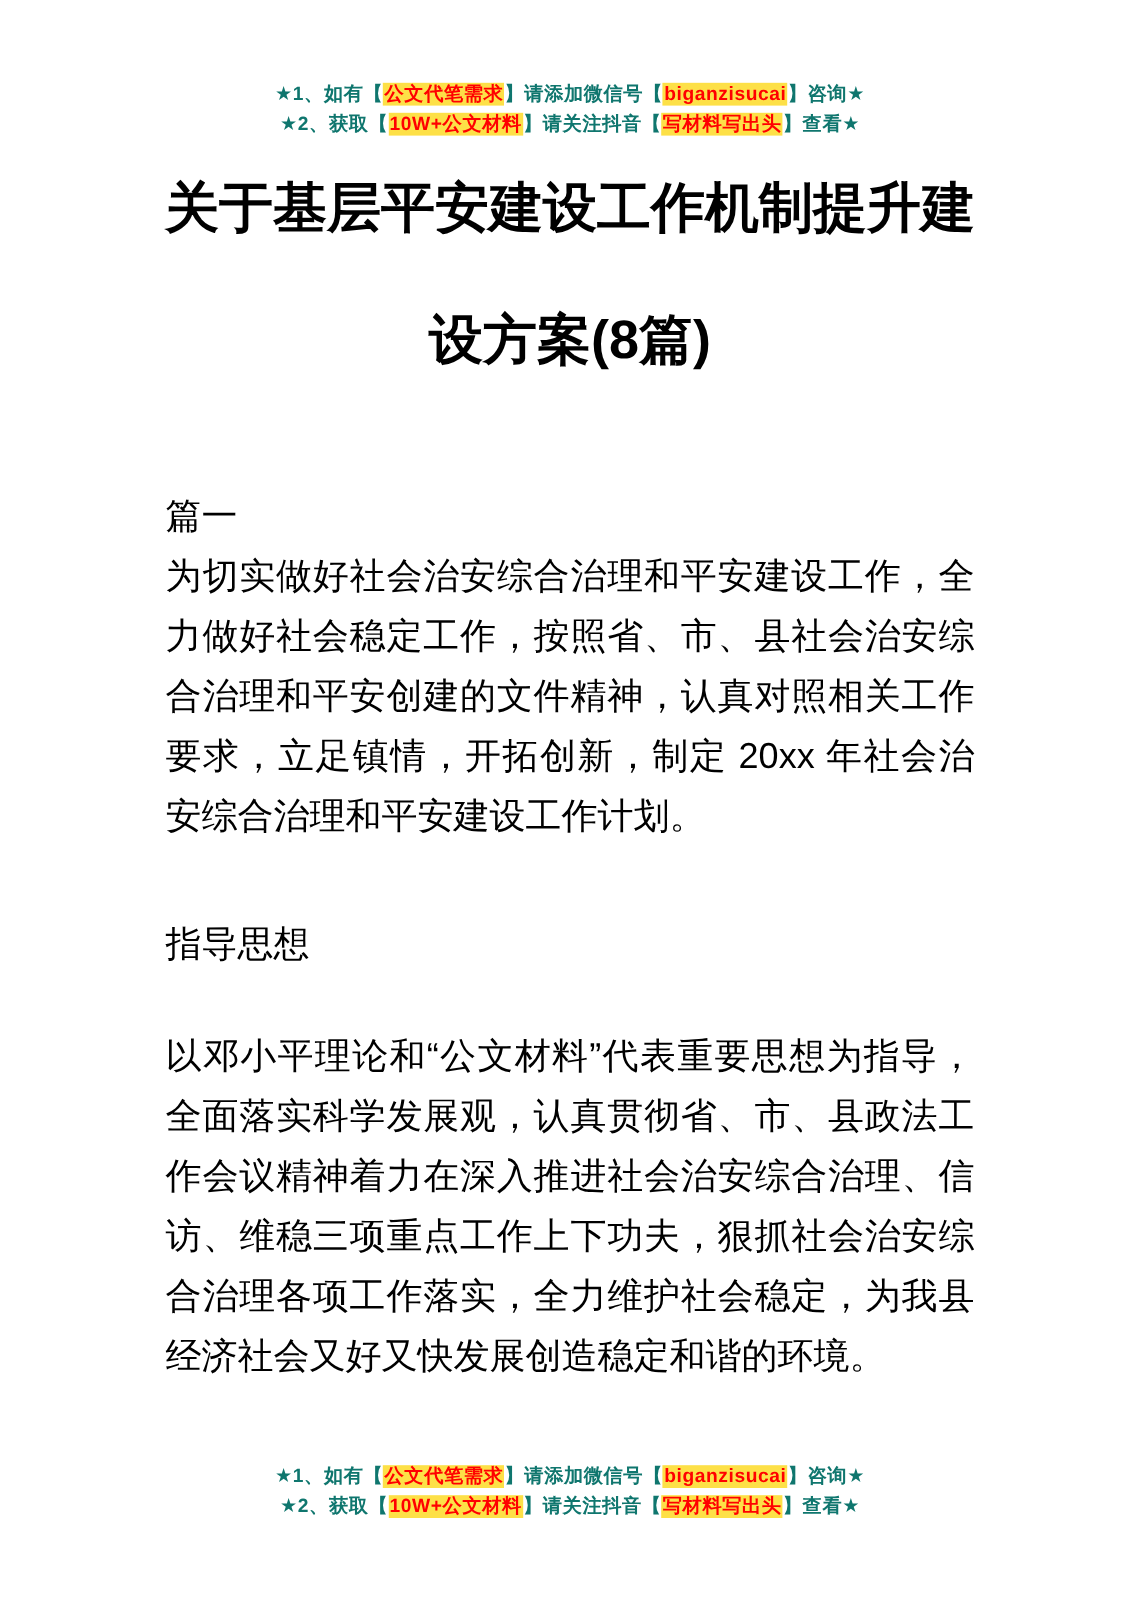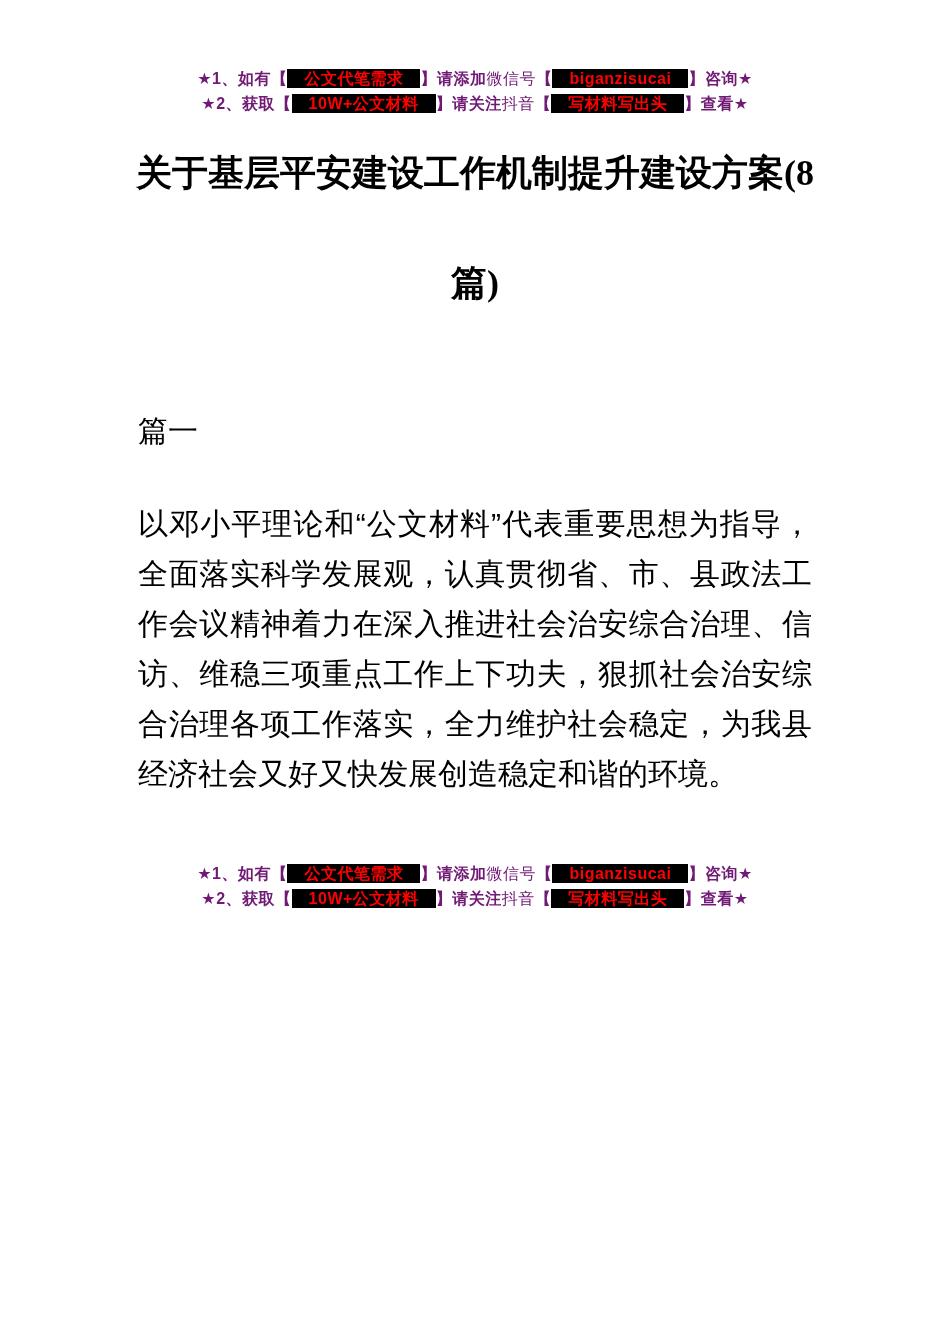--- a/index.html
+++ b/index.html
@@ -20,40 +20,39 @@
   
   .banner {
     text-align: center;
     font-size: 16px;
     line-height: 25px;
     font-weight: 700;
     letter-spacing: 0.5px;
   }
   .banner-top { padding-top: 66px; }
   .banner-bottom { margin-top: 62px; }
-  .run { color: #701a75; font-weight: 700; }
-  .run.regular { font-weight: 400; }
+  .run { color: #0f766e; font-weight: 700; }
+  .run.regular { font-weight: 700; }
   .run.hl {
-    background: #000000;
+    background: #fde047;
     color: #ff0000;
-    padding: 1px 17px;
+    padding: 1px 1px;
   }
   .run.u {
     text-decoration-thickness: 2px;
     text-underline-offset: 2px;
   }
   
   .doc-title {
     width: 700px;
     margin: 2px auto 0;
-    font-size: 36px;
+    font-size: 45px;
     line-height: 110px;
     font-weight: 900;
     text-align: center;
-    font-family: Liberation Serif, serif;
   }
   
   .doc-body {
     width: 674px;
     margin: 68px auto 0;
     font-size: 30px;
     line-height: 50px;
     text-align: justify;
     font-weight: 400;
   }
@@ -68,20 +67,22 @@
 
   <div class="banner banner-top">
     <div class="banner-line"><span class="run bold">★1、如有【</span><span class="run bold hl">公文代笔需求</span><span class="run bold">】请</span><span class="run bold u">添加</span><span class="run regular">微信号</span><span class="run bold">【</span><span class="run bold hl u">biganzisucai</span><span class="run bold">】咨询★</span></div>
     <div class="banner-line"><span class="run bold">★2、获取【</span><span class="run bold hl">10W+公文材料</span><span class="run bold">】请</span><span class="run bold u">关注</span><span class="run regular">抖音</span><span class="run bold">【</span><span class="run bold hl u">写材料写出头</span><span class="run bold">】查看★</span></div>
   </div>
 
   <h1 class="doc-title">关于基层平安建设工作机制提升建设方案(8篇)</h1>
 
   <div class="doc-body">
     <p class="part-label">篇一</p>
+    <p class="para-1">为切实做好社会治安综合治理和平安建设工作，全力做好社会稳定工作，按照省、市、县社会治安综合治理和平安创建的文件精神，认真对照相关工作要求，立足镇情，开拓创新，制定 20xx 年社会治安综合治理和平安建设工作计划。</p>
+    <p class="section-heading">指导思想</p>
     <p class="para-2">以邓小平理论和“公文材料”代表重要思想为指导，全面落实科学发展观，认真贯彻省、市、县政法工作会议精神着力在深入推进社会治安综合治理、信访、维稳三项重点工作上下功夫，狠抓社会治安综合治理各项工作落实，全力维护社会稳定，为我县经济社会又好又快发展创造稳定和谐的环境。</p>
   </div>
 
   <div class="banner banner-bottom">
     <div class="banner-line"><span class="run bold">★1、如有【</span><span class="run bold hl">公文代笔需求</span><span class="run bold">】请</span><span class="run bold u">添加</span><span class="run regular">微信号</span><span class="run bold">【</span><span class="run bold hl u">biganzisucai</span><span class="run bold">】咨询★</span></div>
     <div class="banner-line"><span class="run bold">★2、获取【</span><span class="run bold hl">10W+公文材料</span><span class="run bold">】请</span><span class="run bold u">关注</span><span class="run regular">抖音</span><span class="run bold">【</span><span class="run bold hl u">写材料写出头</span><span class="run bold">】查看★</span></div>
   </div>
 
 </div>
 

